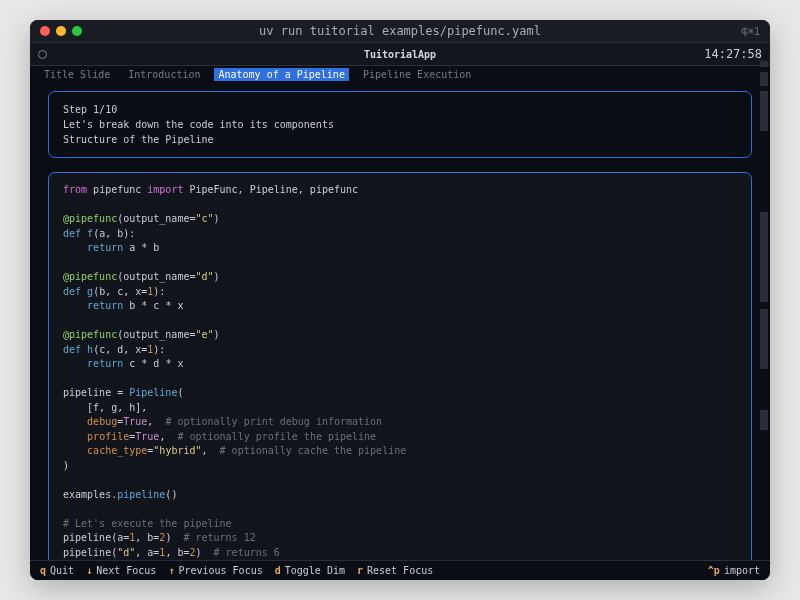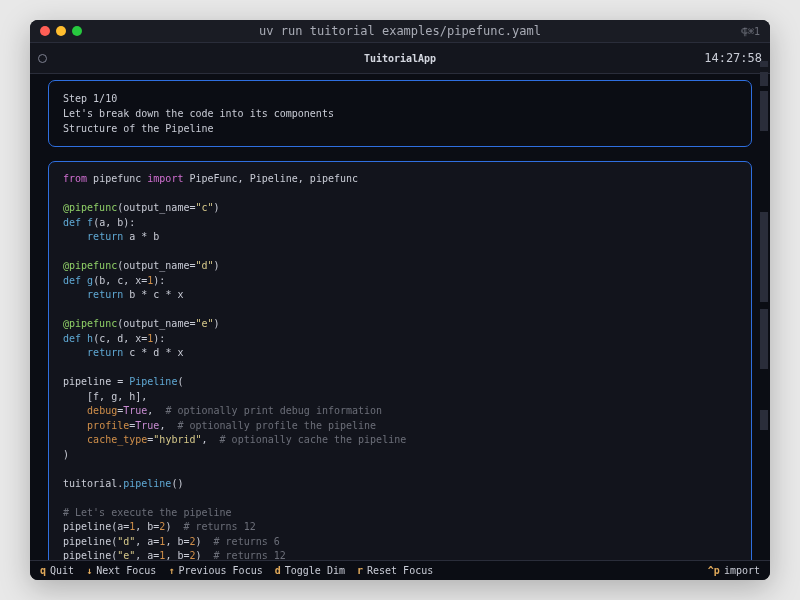--- a/index.html
+++ b/index.html
@@ -58,21 +58,21 @@
     color: #6b6e78;
     font-size: 10px;
   }
 
   .app-header {
     background: #14161e;
     border-top: 1px solid #2a2d3a;
     border-bottom: 1px solid #2a2d3a;
     display: flex;
     align-items: center;
-    height: 32px;
+    height: 24px;
     padding: 0 8px;
     position: relative;
   }
   .header-left {
     color: #c9ccd6;
     font-size: 10px;
     display: flex;
     align-items: center;
     gap: 4px;
   }
@@ -212,20 +212,26 @@
   </div>
 
   <div class="app-header">
     <div class="header-left">
       <span class="header-circle"></span>
     </div>
     <div class="header-center">TuitorialApp</div>
     <div class="header-right">14:27:58</div>
   </div>
 
+  <div class="tabs-row" id="tabs-row">
+      <div class="tab">Title Slide</div>
+      <div class="tab">Introduction</div>
+      <div class="tab active">Anatomy of a Pipeline</div>
+      <div class="tab">Pipeline Execution</div>
+    </div>
 
   <div class="content">
 
     <div class="panel step">
       <div class="step-text">Step 1/10</div>
       <div class="step-text">Let's break down the code into its components</div>
       <div class="step-text">Structure of the Pipeline</div>
     </div>
 
     <div class="panel code">
@@ -243,21 +249,21 @@
 <span><span class="tok-kw">def </span><span class="tok-fn">h</span><span class="tok-id">(c, d, x=</span><span class="tok-num">1</span><span class="tok-id">):</span></span>
 <span><span class="tok-id">    </span><span class="tok-kw">return</span><span class="tok-id"> c </span><span class="tok-op">*</span><span class="tok-id"> d </span><span class="tok-op">*</span><span class="tok-id"> x</span></span>
 <span></span>
 <span><span class="tok-id">pipeline </span><span class="tok-op">=</span><span class="tok-id"> </span><span class="tok-fn">Pipeline</span><span class="tok-id">(</span></span>
 <span><span class="tok-id">    [f, g, h],</span></span>
 <span><span class="tok-id">    </span><span class="tok-param">debug</span><span class="tok-op">=</span><span class="tok-const">True</span><span class="tok-id">,  </span><span class="tok-comment"># optionally print debug information</span></span>
 <span><span class="tok-id">    </span><span class="tok-param">profile</span><span class="tok-op">=</span><span class="tok-const">True</span><span class="tok-id">,  </span><span class="tok-comment"># optionally profile the pipeline</span></span>
 <span><span class="tok-id">    </span><span class="tok-param">cache_type</span><span class="tok-op">=</span><span class="tok-str">"hybrid"</span><span class="tok-id">,  </span><span class="tok-comment"># optionally cache the pipeline</span></span>
 <span><span class="tok-id">)</span></span>
 <span></span>
-<span><span class="tok-id">tuitorial.</span><span class="tok-fn">pipeline</span><span class="tok-id">()</span></span>
+<span><span class="tok-id">examples.</span><span class="tok-fn">pipeline</span><span class="tok-id">()</span></span>
 <span></span>
 <span><span class="tok-comment"># Let's execute the pipeline</span></span>
 <span><span class="tok-id">pipeline(a=</span><span class="tok-num">1</span><span class="tok-id">, b=</span><span class="tok-num">2</span><span class="tok-id">)  </span><span class="tok-comment"># returns 12</span></span>
 <span><span class="tok-id">pipeline(</span><span class="tok-str">"d"</span><span class="tok-id">, a=</span><span class="tok-num">1</span><span class="tok-id">, b=</span><span class="tok-num">2</span><span class="tok-id">)  </span><span class="tok-comment"># returns 6</span></span>
 <span><span class="tok-id">pipeline(</span><span class="tok-str">"e"</span><span class="tok-id">, a=</span><span class="tok-num">1</span><span class="tok-id">, b=</span><span class="tok-num">2</span><span class="tok-id">)  </span><span class="tok-comment"># returns 12</span></span>
 </pre>
     </div>
 
   </div>
 

